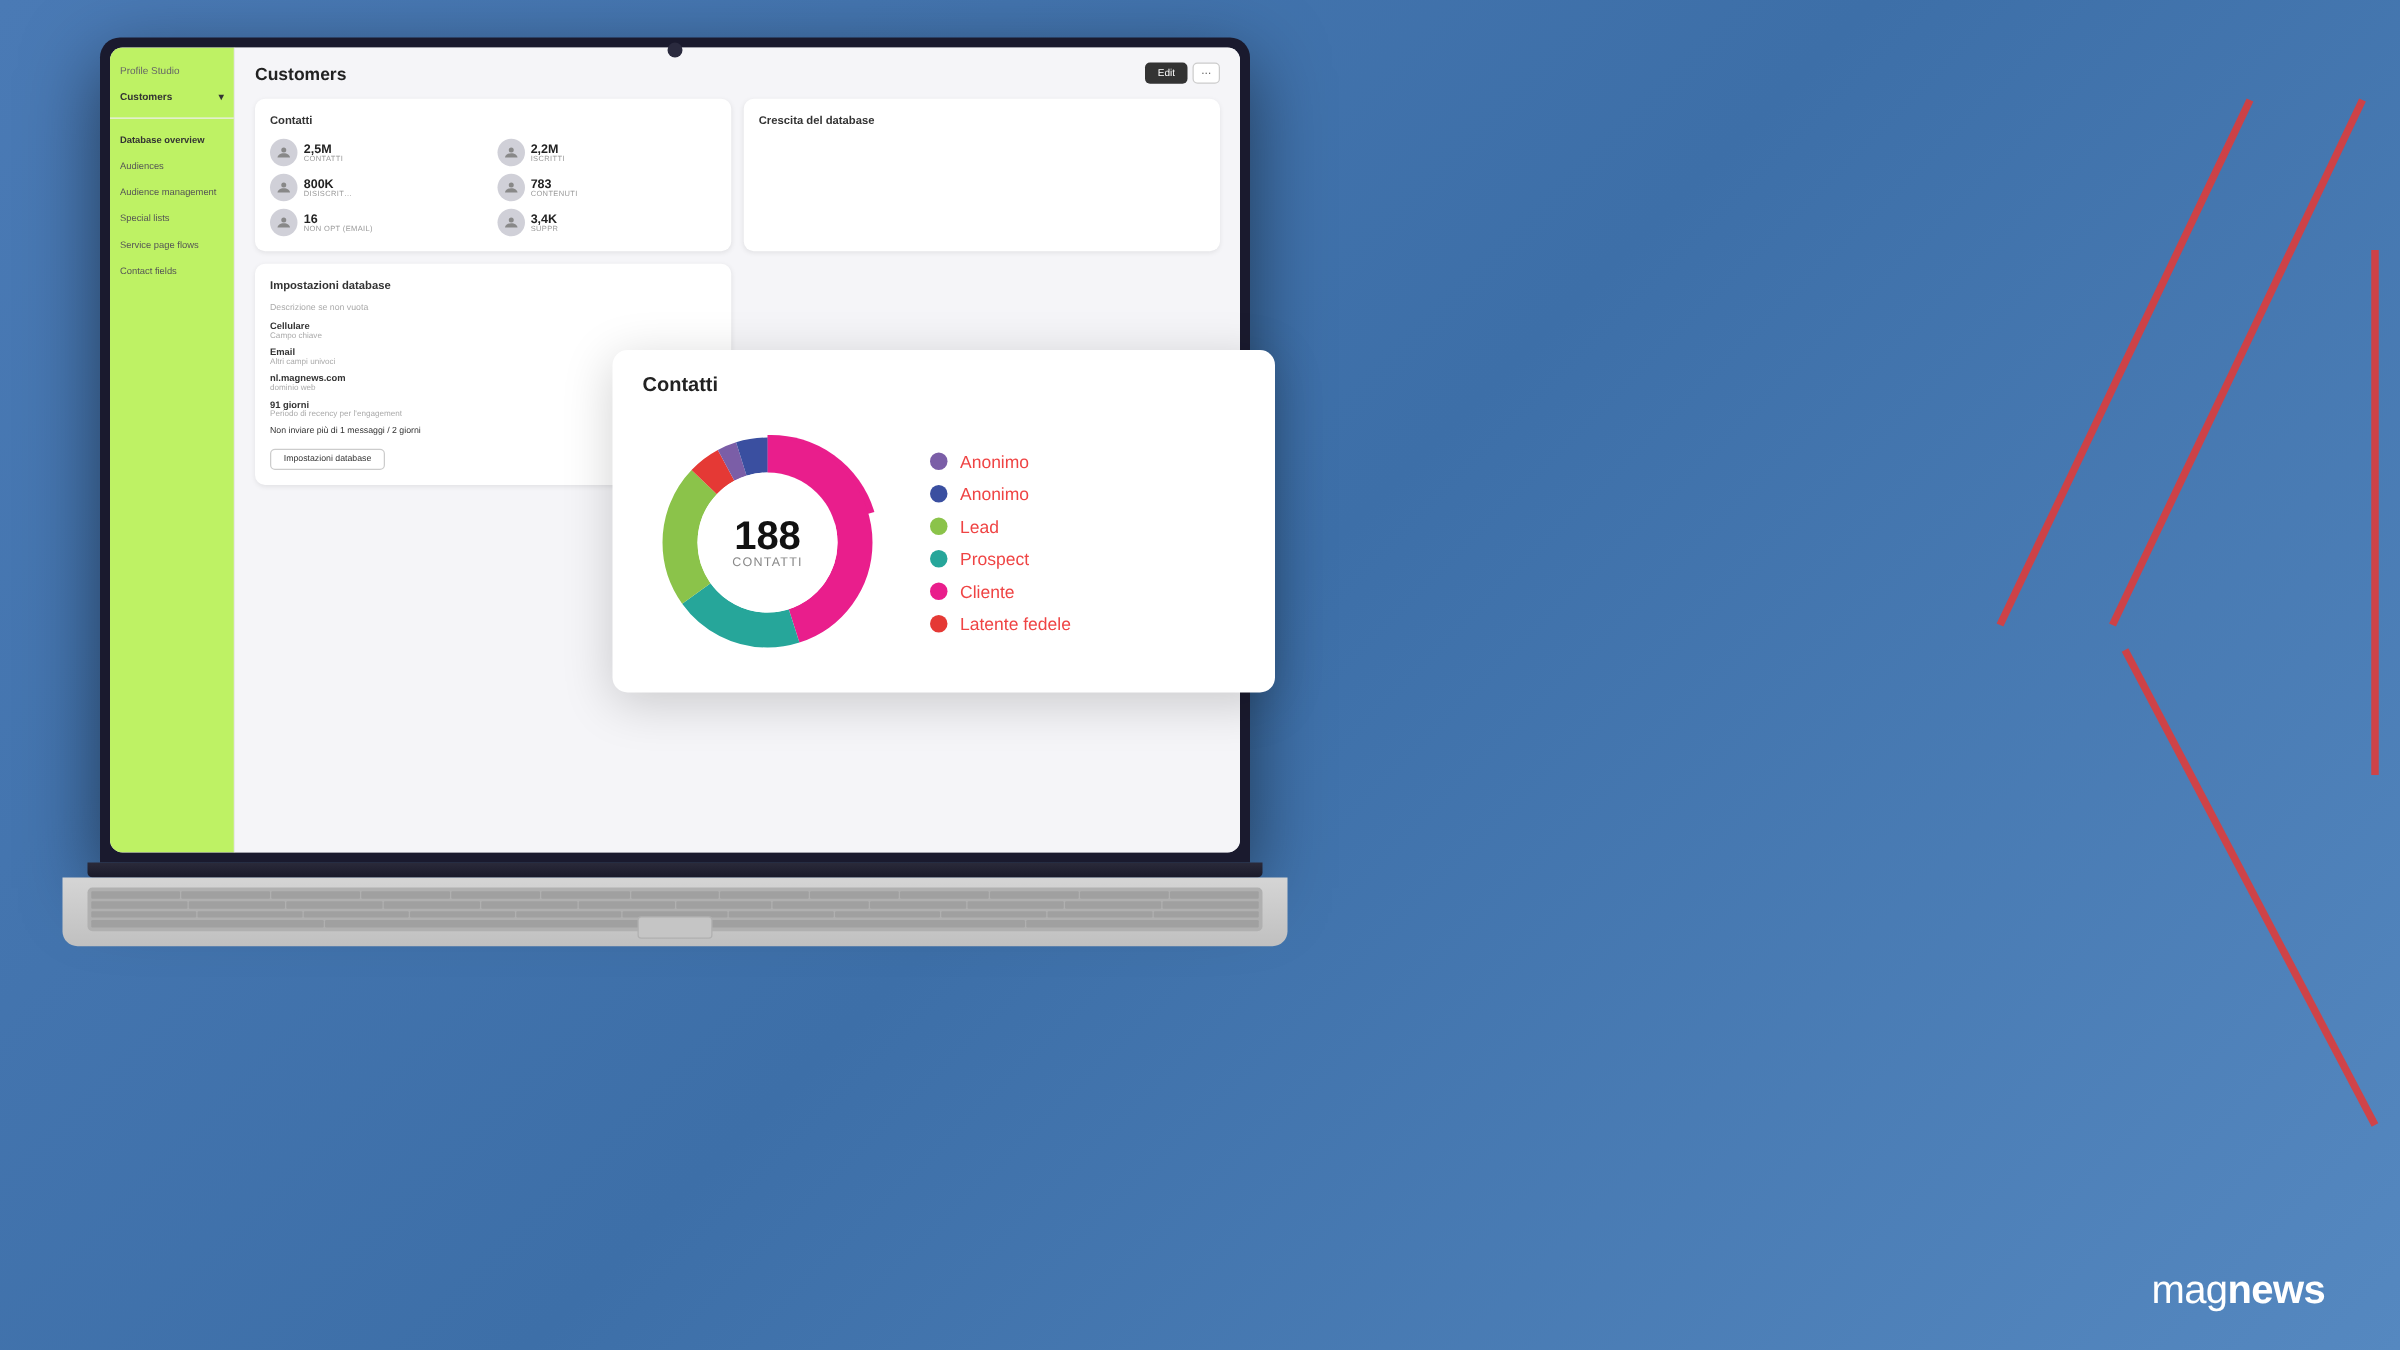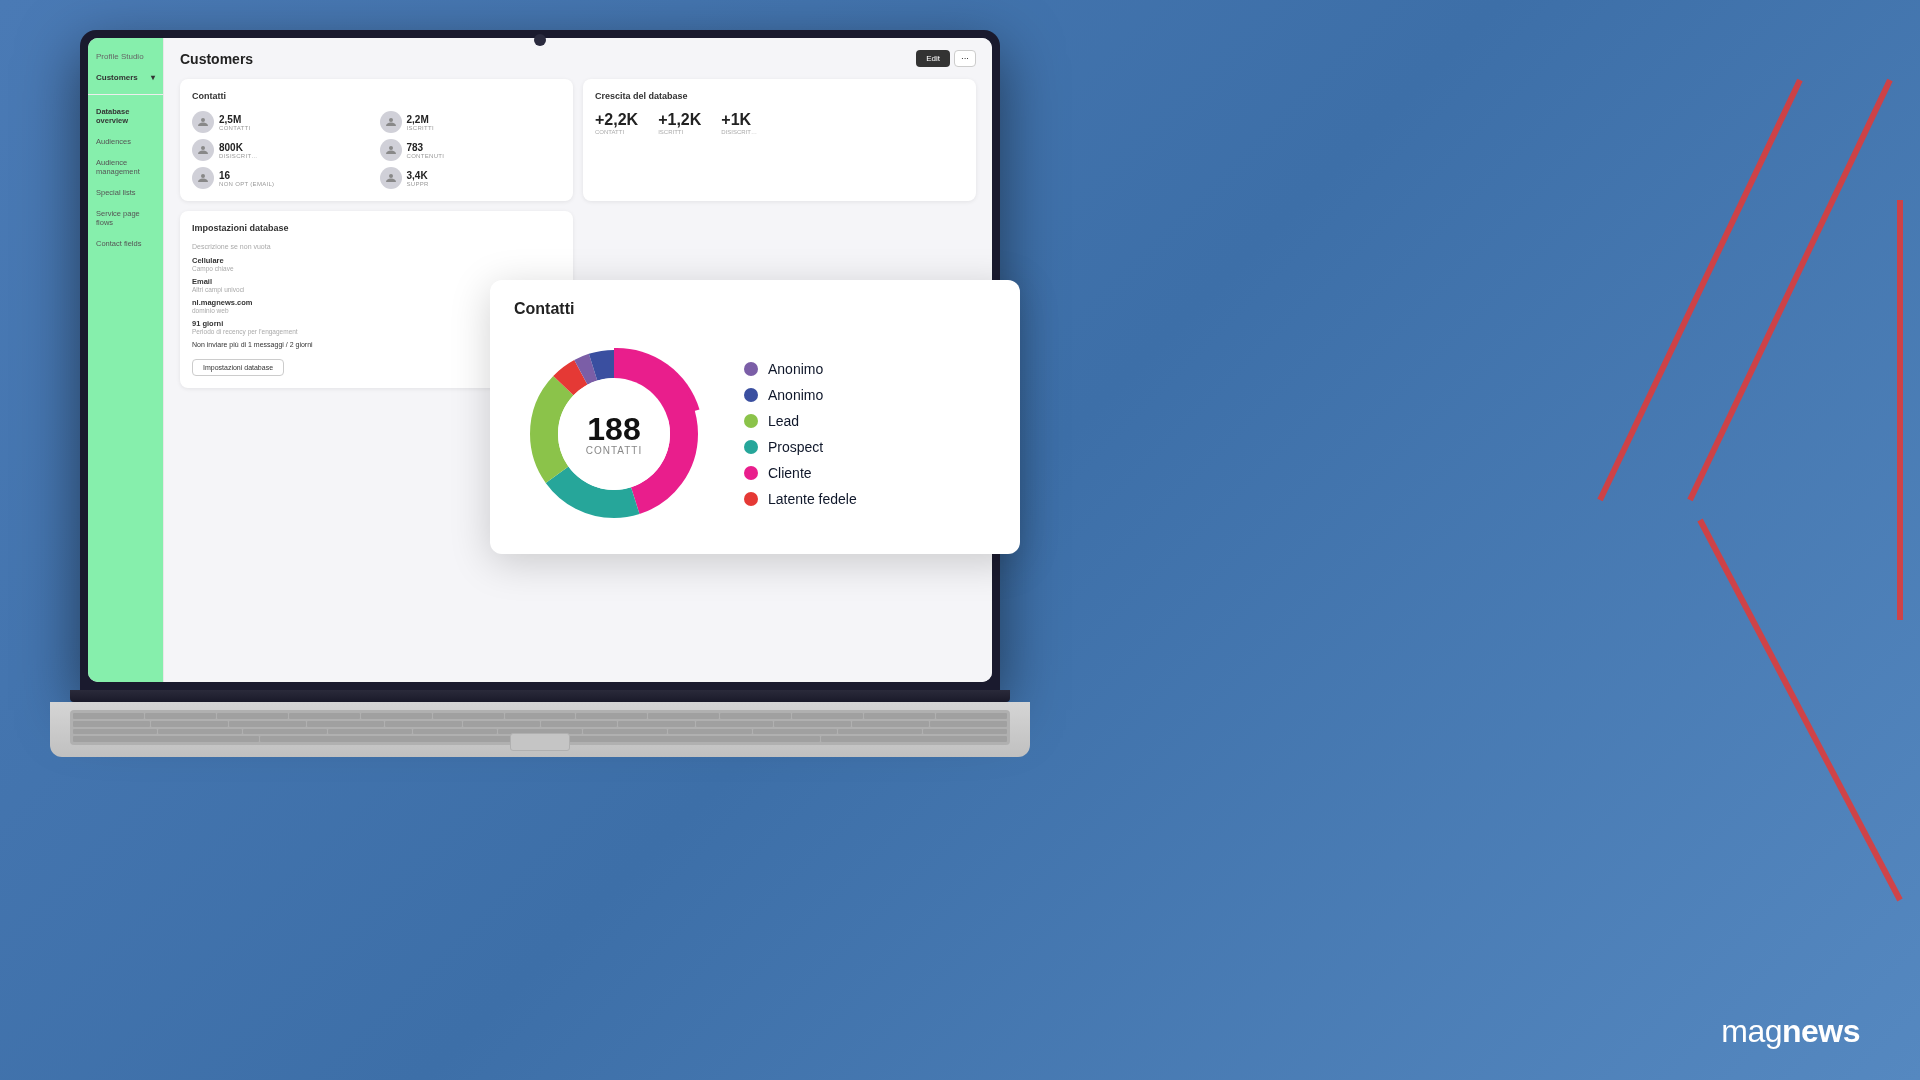--- a/index.html
+++ b/index.html
@@ -58,22 +58,22 @@
       width: 100%;
       height: 100%;
       background: #f0f0f5;
       border-radius: 10px;
       overflow: hidden;
       display: flex;
     }
 
     
     .sidebar {
-      width: 76px;
-      background: #86efac;
+      width: 100px;
+      background: #bef264;
       border-right: 1px solid #e8e8e8;
       padding: 10px 0;
       display: flex;
       flex-direction: column;
       gap: 4px;
       flex-shrink: 0;
     }
 
     .sidebar-brand {
       font-size: 8px;
@@ -413,21 +413,21 @@
 
     .legend-dot {
       width: 14px;
       height: 14px;
       border-radius: 50%;
       flex-shrink: 0;
     }
 
     .legend-label {
       font-size: 14px;
-      color: #0f172a;
+      color: #ef4444;
     }
 
     
     .magnews-logo {
       position: absolute;
       bottom: 30px;
       right: 60px;
       z-index: 5;
       color: #fff;
       font-size: 32px;
@@ -570,34 +570,20 @@
                 <div class="stat-info">
                   <div class="stat-value">3,4K</div>
                   <div class="stat-label">SUPPR</div>
                 </div>
               </div>
             </div>
           </div>
 
           <div class="card">
             <div class="card-title">Crescita del database</div>
-            <div class="crescita-stats">
-              <div class="crescita-item">
-                <div class="crescita-value">+2,2K</div>
-                <div class="crescita-label">CONTATTI</div>
-              </div>
-              <div class="crescita-item">
-                <div class="crescita-value">+1,2K</div>
-                <div class="crescita-label">ISCRITTI</div>
-              </div>
-              <div class="crescita-item">
-                <div class="crescita-value">+1K</div>
-                <div class="crescita-label">DISISCRIT…</div>
-              </div>
-            </div>
           </div>
 
           <div class="card">
             <div class="card-title">Impostazioni database</div>
             <div class="db-desc">Descrizione se non vuota</div>
             <div class="db-field">
               <div class="db-field-name">Cellulare</div>
               <div class="db-field-desc">Campo chiave</div>
             </div>
             <div class="db-field">

